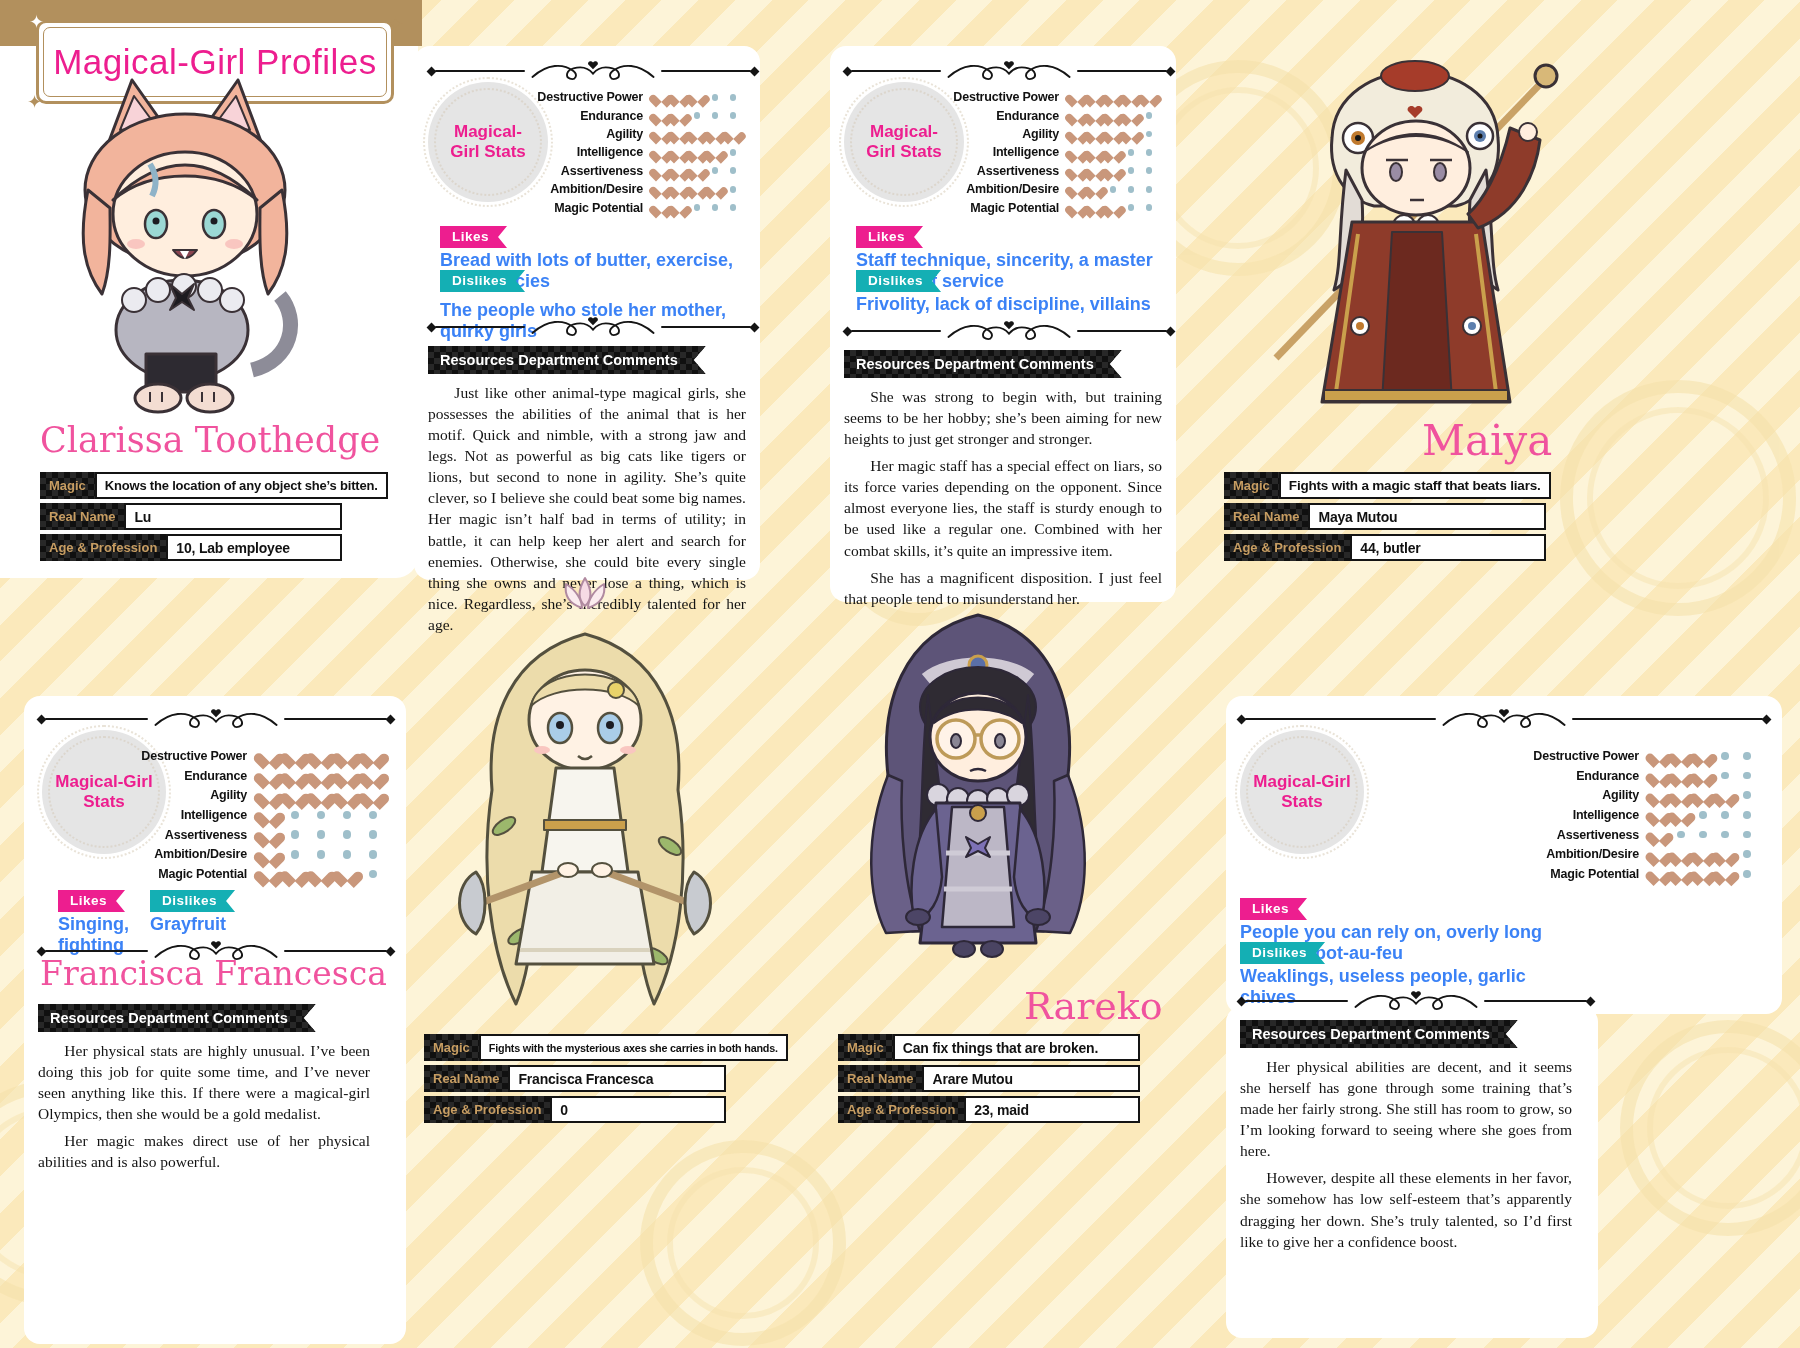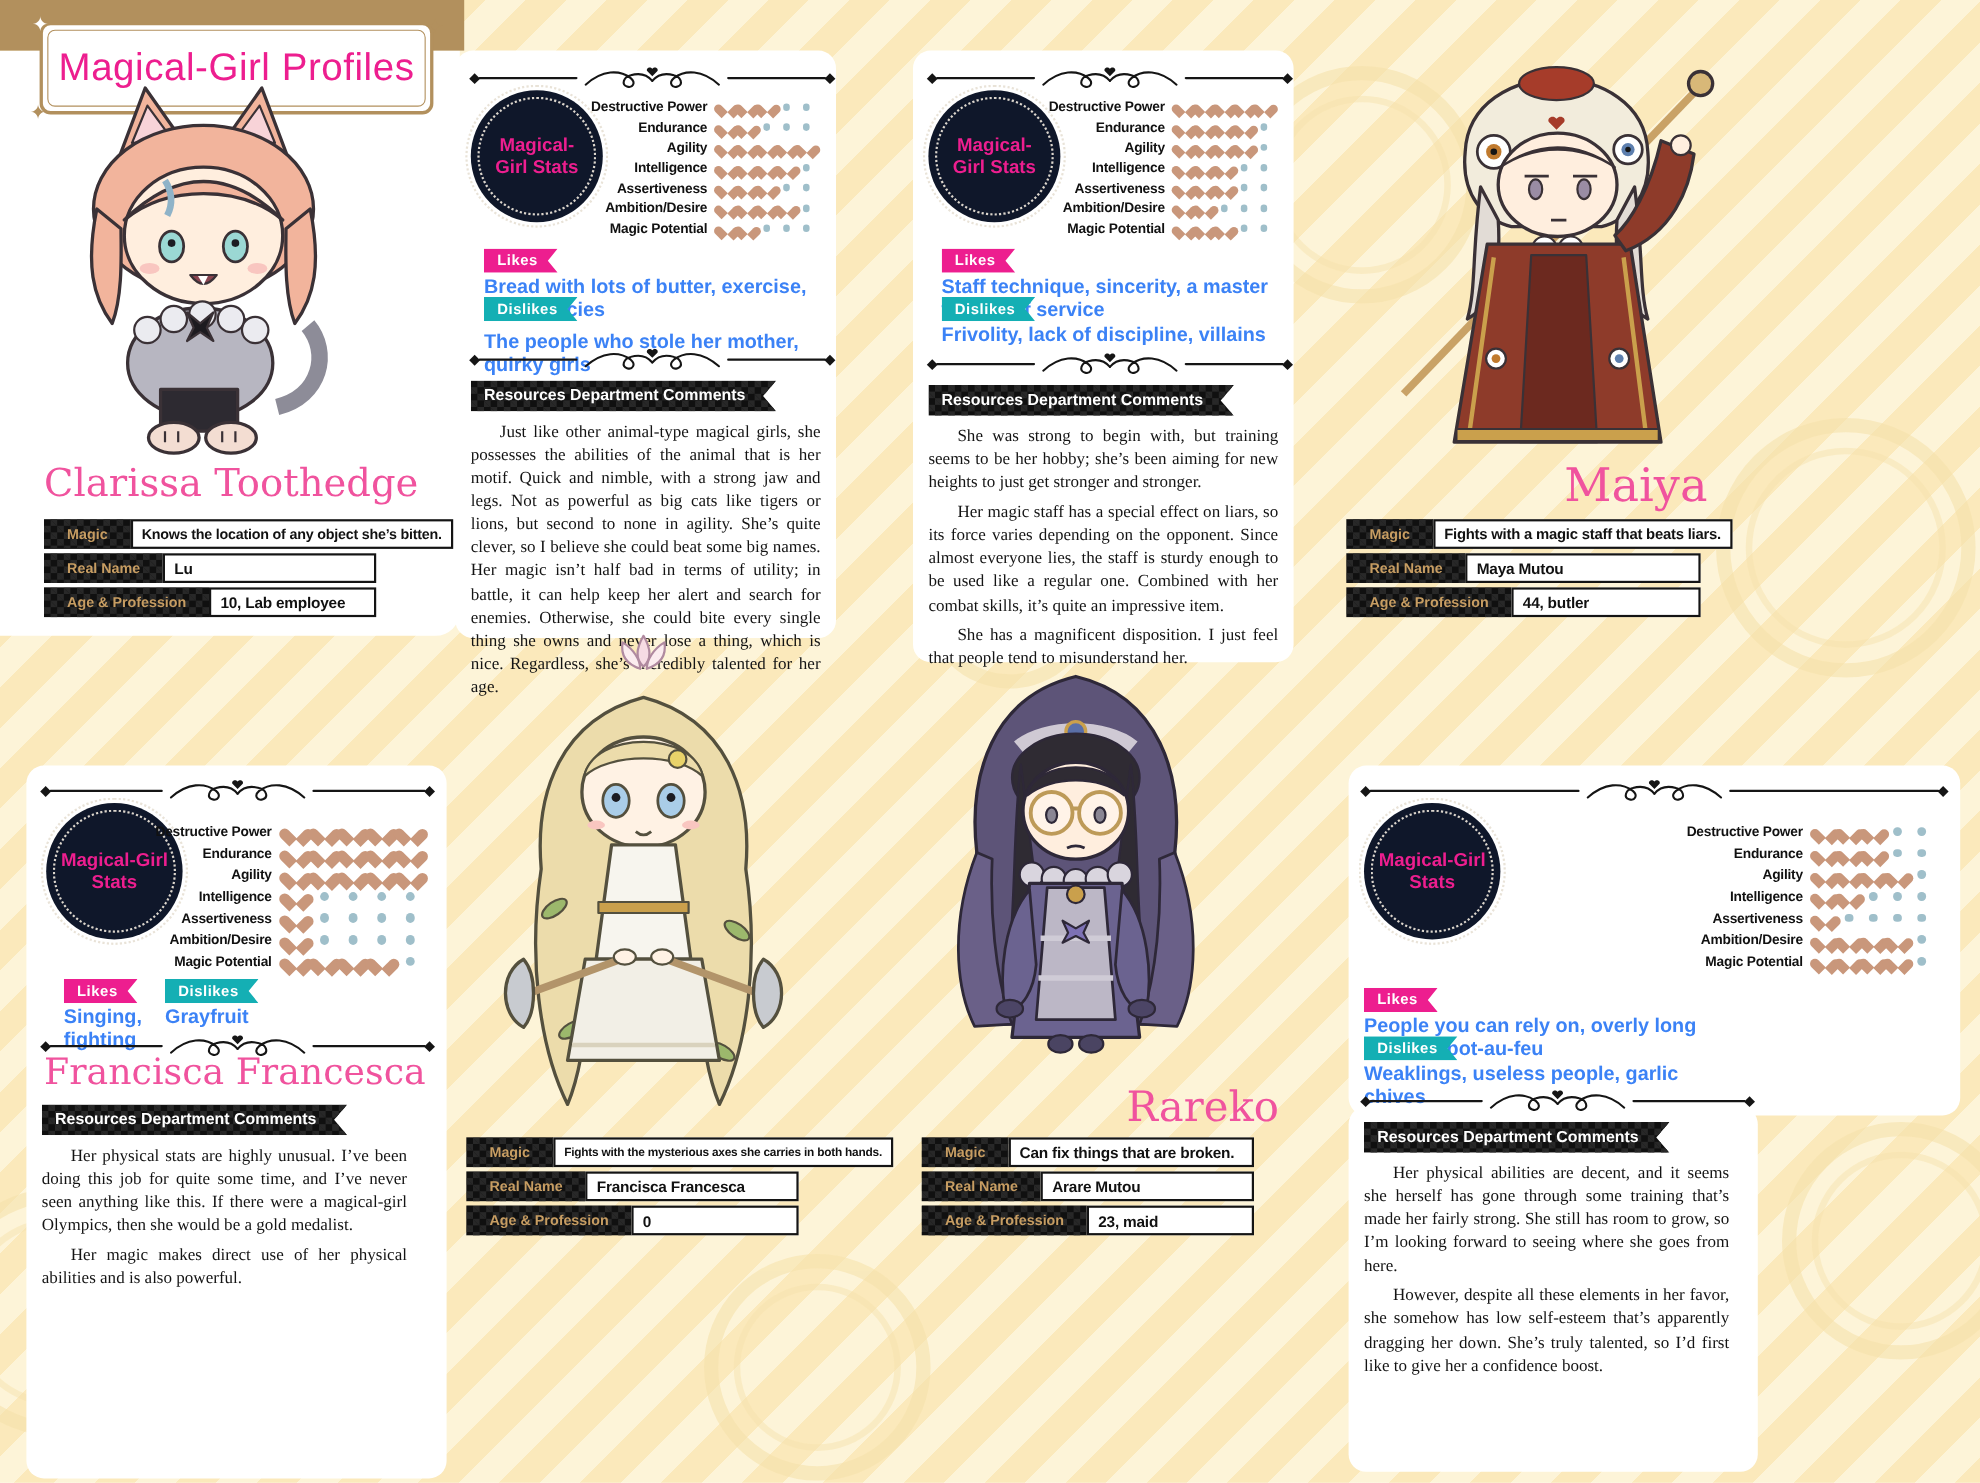--- a/index.html
+++ b/index.html
@@ -20,21 +20,21 @@
   .title-box::before{content:"";position:absolute;inset:4px;border:1.5px solid var(--brown,#b2905d);border-radius:7px;}
   .main-title{font-weight:400;font-size:35px;letter-spacing:.5px;color:var(--pink,#ed1e8f);}
   .star{position:absolute;font-size:18px;color:var(--brown,#b2905d);}
   .star.white{color:#fff;}
   
   .orn{position:absolute;display:flex;align-items:center;height:26px;}
   .orn .bar{flex:1;height:2.6px;background:#151515;border-radius:2px;}
   .orn::before,.orn::after{content:"";width:7px;height:7px;background:#151515;transform:rotate(45deg);flex:0 0 auto;}
   .orn-flourish{flex:0 0 auto;margin:0 4px;display:flex;align-items:flex-end;}
   
-  .lace{position:absolute;background:#0f172a;border-radius:50%;display:flex;align-items:center;justify-content:center;
+  .lace{position:absolute;background:#e5e5e5;border-radius:50%;display:flex;align-items:center;justify-content:center;
     text-align:center;font-weight:700;font-size:17px;line-height:1.2;color:var(--pink,#ed1e8f);}
   .lace::before{content:"";position:absolute;inset:6px;border:2.5px dotted #dcd6cd;border-radius:50%;}
   .lace::after{content:"";position:absolute;inset:-5px;border:2.5px dotted #e9e3d8;border-radius:50%;}
   
   .stats{position:absolute;display:flex;flex-direction:column;--cell:18px;--hw:15px;--rh:18.4px;}
   .stat-row{display:flex;align-items:center;justify-content:flex-end;gap:9px;height:var(--rh);}
   .stat-label{font-weight:700;font-size:12.5px;letter-spacing:-.2px;color:#111;white-space:nowrap;}
   .pips{display:flex;}
   .pip{display:flex;align-items:center;justify-content:center;width:var(--cell);}
   .heart{position:relative;width:var(--hw);height:calc(var(--hw)*.9);}
@@ -58,21 +58,21 @@
     clip-path:polygon(0 0,100% 0,calc(100% - 12px) 50%,100% 100%,0 100%);}
   
   .comments{position:absolute;font-family:"Liberation Serif",serif;font-size:15.5px;line-height:1.36;color:#141414;
     text-align:justify;}
   .comments p{margin:0 0 6px 0;text-indent:1.7em;}
   
   .char-name{position:absolute;font-family:"DejaVu Serif",serif;color:var(--namepink,#f0539e);white-space:nowrap;}
   
   .frow{position:absolute;display:flex;height:27px;}
   .flab{color:var(--gold,#c79d62);font-weight:700;font-size:13px;display:flex;align-items:center;
-    padding:0 21px;white-space:nowrap;}
+    padding:0 9px;white-space:nowrap;}
   .fval{flex:1;background:#fff;border:2px solid #141414;display:flex;align-items:center;
     padding:0 8px;font-weight:700;font-size:14px;color:#111;letter-spacing:-.2px;white-space:nowrap;}
   .fval.small{font-size:10.8px;}
   .art{position:absolute;}
 </style>
 </head>
 <body>
 
 <div class="blob" style="left:270px;top:170px;width:150px;height:150px;"></div>
 <div class="blob" style="left:1130px;top:60px;width:190px;height:190px;"></div>

